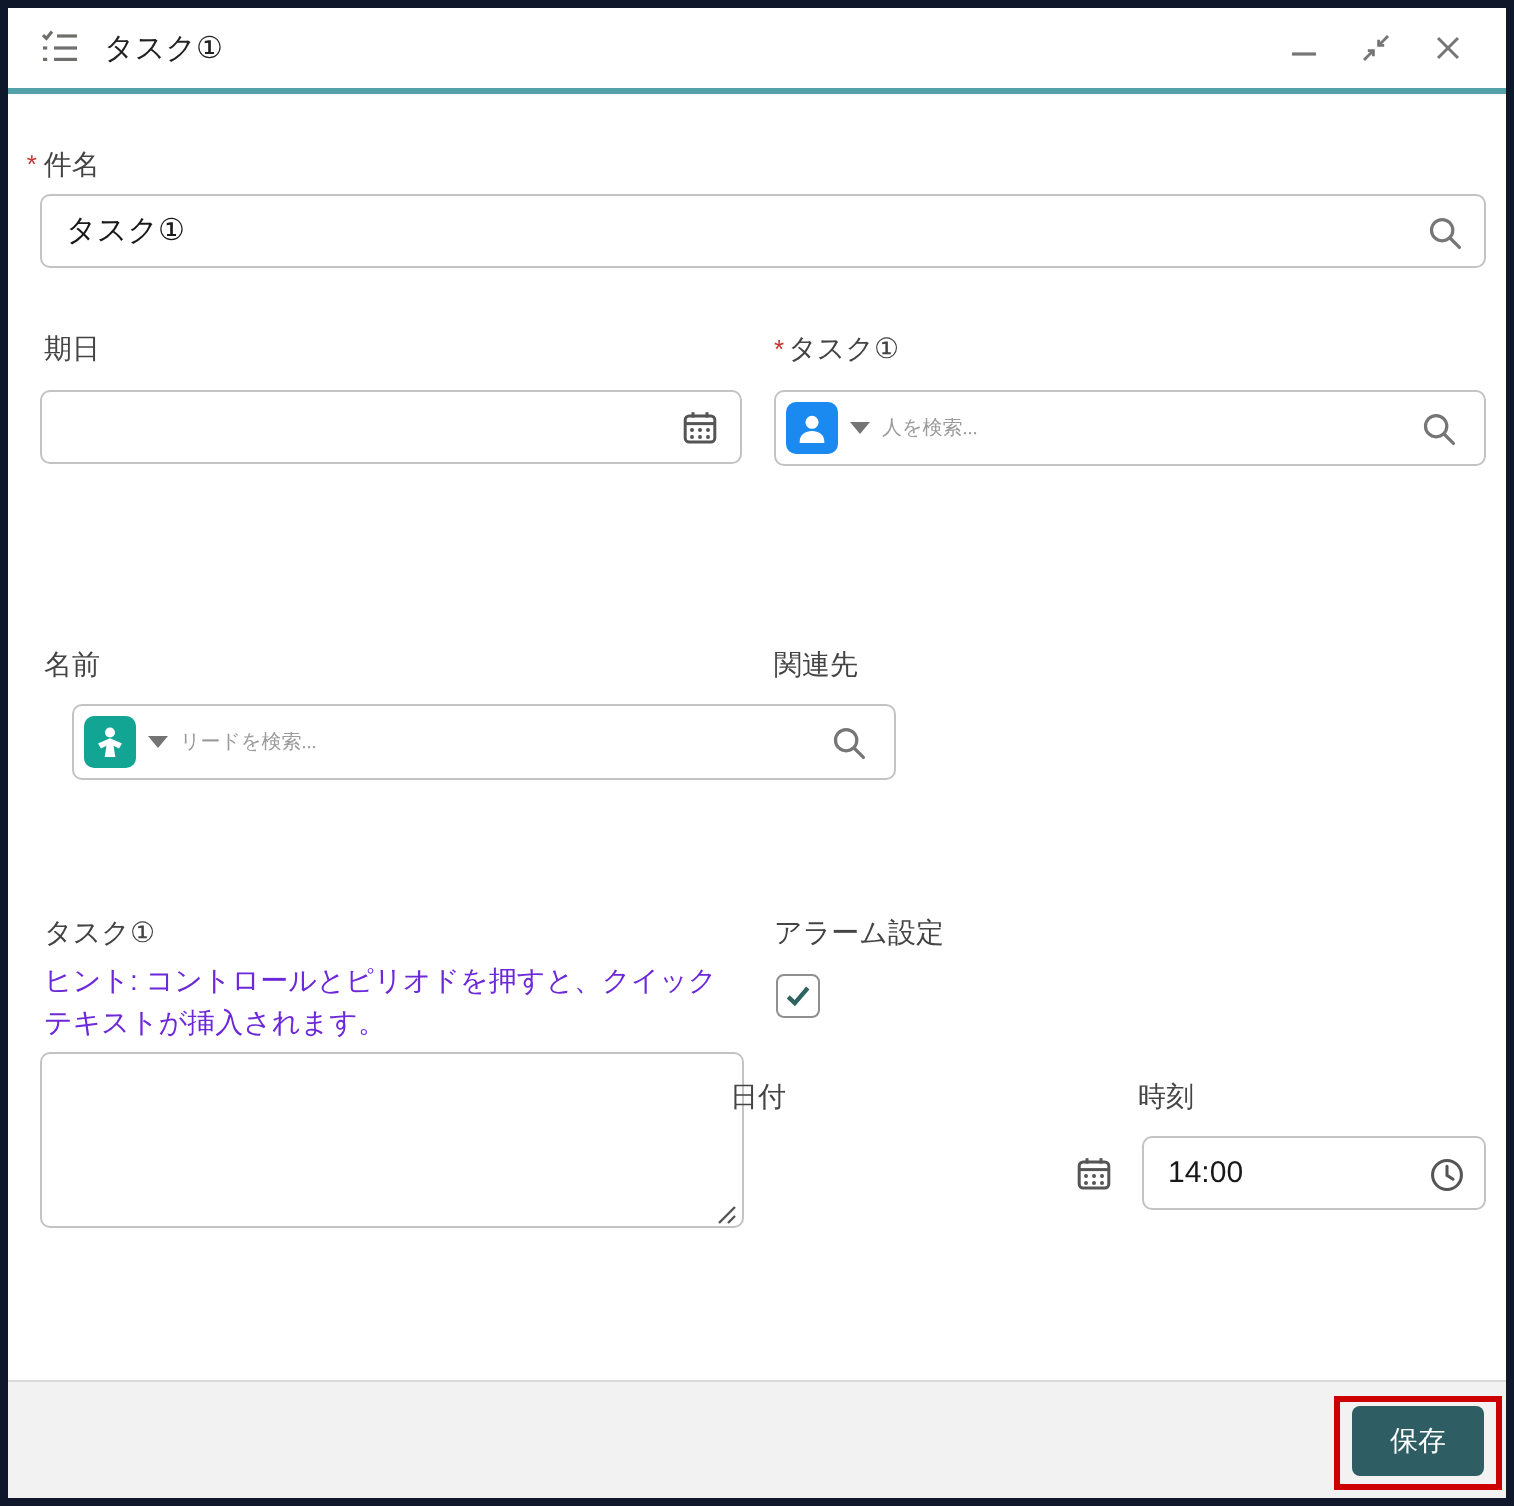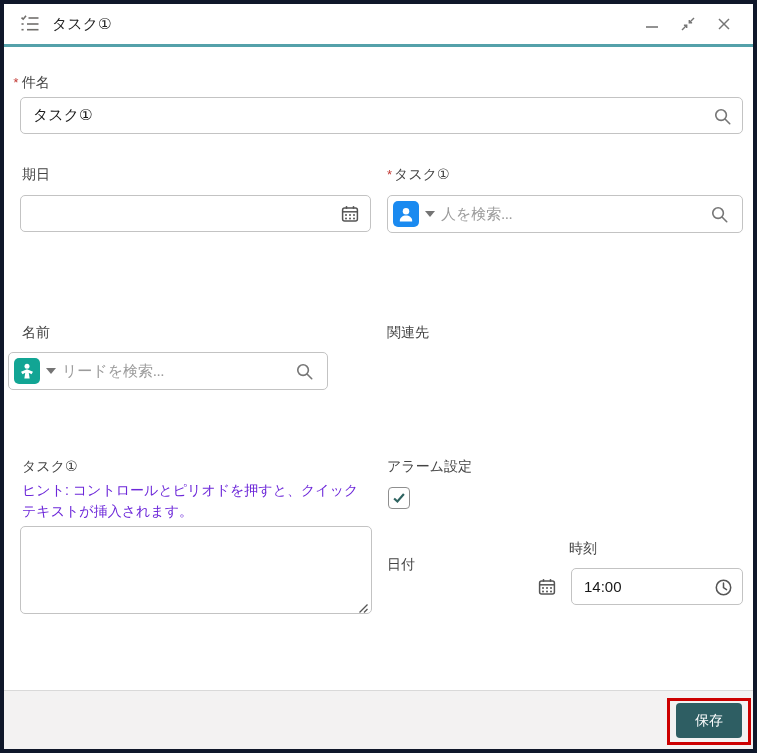--- a/index.html
+++ b/index.html
@@ -26,21 +26,21 @@
   .icon-in-field { position:absolute; width:20px; height:20px; display:flex; align-items:center; justify-content:center; }
 
   
   .combo { position:absolute; height:38px; border:1px solid #c3c3c3; border-radius:5px; background:#fff; display:flex; align-items:center; }
   .combo-trigger { display:flex; align-items:center; gap:6px; padding:0 6px 0 5px; background:none; border:none; cursor:pointer; }
   .entity-badge { width:26px; height:26px; border-radius:5px; display:flex; align-items:center; justify-content:center; }
   .badge-blue { background:#1a8af0; }
   .badge-teal { background:#12a594; }
   .badge-teal-light { background:#3eb7ae; }
   .caret { width:0; height:0; border-left:5px solid transparent; border-right:5px solid transparent; border-top:6px solid #747474; }
-  .combo-input { flex:1; border:none; outline:none; font-size:15px; color:#404040; font-family:Liberation Serif, serif; min-width:0; background:transparent; }
+  .combo-input { flex:1; border:none; outline:none; font-size:10px; color:#404040; font-family:Liberation Serif, serif; min-width:0; background:transparent; }
   .combo-input::placeholder { color:#9b9b9b; }
   .text-input::placeholder { color:#9b9b9b; }
   .combo-search { padding-right:13px; display:flex; align-items:center; }
 
   
   .hint { position:absolute; font-size:14px; color:#6d28d9; line-height:21px; }
   .comment-box { position:absolute; border:1px solid #c3c3c3; border-radius:5px; background:#fff; resize:none;
     font-family:inherit; font-size:15px; color:#181818; padding:8px 10px; outline:none; }
   .resize-handle { position:absolute; width:12px; height:12px; cursor:nwse-resize; }
 
@@ -143,21 +143,21 @@
     <input class="combo-input" type="text" placeholder="人を検索..." style="">
     <span class="combo-search">
       <svg viewBox="0 0 20 20" width="19" height="19" fill="none" stroke="#767676" stroke-width="1.7">
         <circle cx="8.5" cy="8.5" r="5.6"></circle>
           <line x1="12.9" y1="12.9" x2="17.6" y2="17.6" stroke-linecap="round"></line>
       </svg>
     </span>
   </div>
 
   <div class="field-label" style="left:18px; top:320px;">名前</div>
-  <div class="combo" style="left:4px; top:348px; width:320px;">
+  <div class="combo" style="left:32px; top:348px; width:412px;">
     <button class="combo-trigger">
       <span class="entity-badge badge-teal">
         <svg viewBox="0 0 24 24" width="20" height="20">
           <circle cx="12" cy="6.3" r="3" fill="#fff"></circle>
           <path d="M12 9.8 L4.8 12.9 L6.6 15.9 L9.9 14.2 L8.8 21 L15.2 21 L14.1 14.2 L17.4 15.9 L19.2 12.9 Z" fill="#fff"></path>
         </svg>
       </span>
       <span class="caret"></span>
     </button>
     <input class="combo-input" type="text" placeholder="リードを検索..." style="">
@@ -181,21 +181,21 @@
     </svg>
   </span>
 
   <div class="field-label" style="left:383px; top:454px;">アラーム設定</div>
   <div class="checkbox" style="left:384px; top:483px;">
     <svg viewBox="0 0 18 18" width="16" height="16" fill="none" stroke="#2e6360" stroke-width="2.4">
       <polyline points="3.5,9.5 7.2,13 14.5,4.5"></polyline>
     </svg>
   </div>
 
-  <div class="field-label" style="left:383px; top:536px;margin-top:16px;">日付</div>
+  <div class="field-label" style="left:361px; top:536px;">日付</div>
   <div class="field-label" style="left:565px; top:536px;">時刻</div>
 
   <span class="icon-in-field" style="left:533px; top:573px;">
     <svg viewBox="0 0 18 18" width="18" height="18">
       <g fill="none" stroke="#555" stroke-width="1.5">
         <rect x="1.6" y="3" width="14.8" height="13" rx="2"></rect>
         <line x1="1.6" y1="6.8" x2="16.4" y2="6.8"></line>
         <line x1="5.5" y1="1.1" x2="5.5" y2="3.8"></line>
           <line x1="12.5" y1="1.1" x2="12.5" y2="3.8"></line>
       </g>

